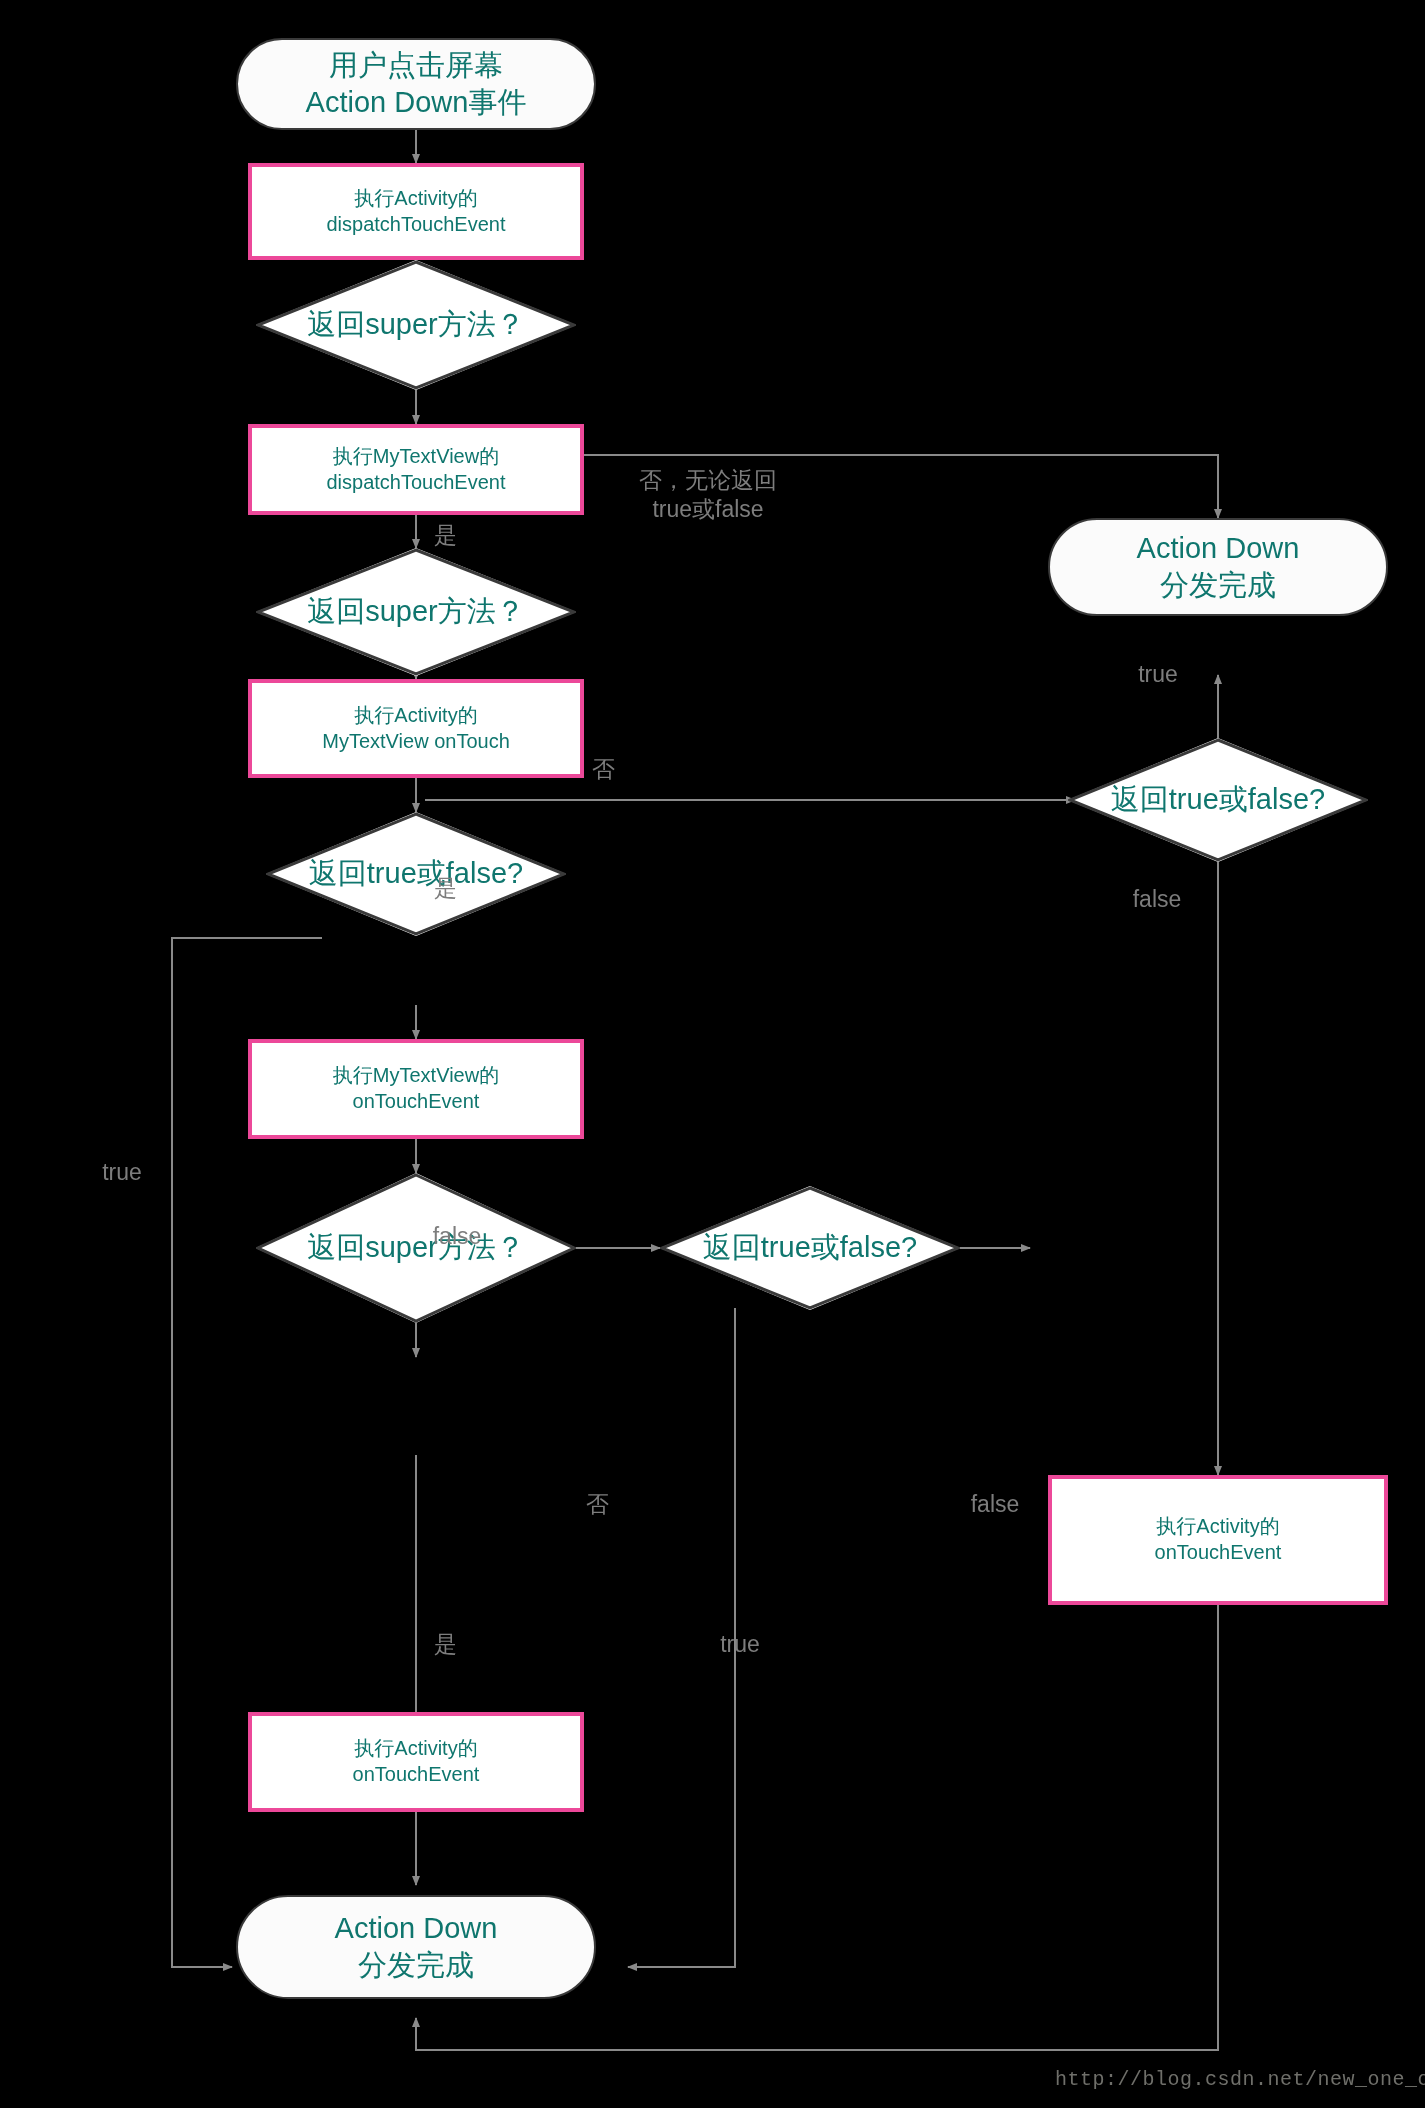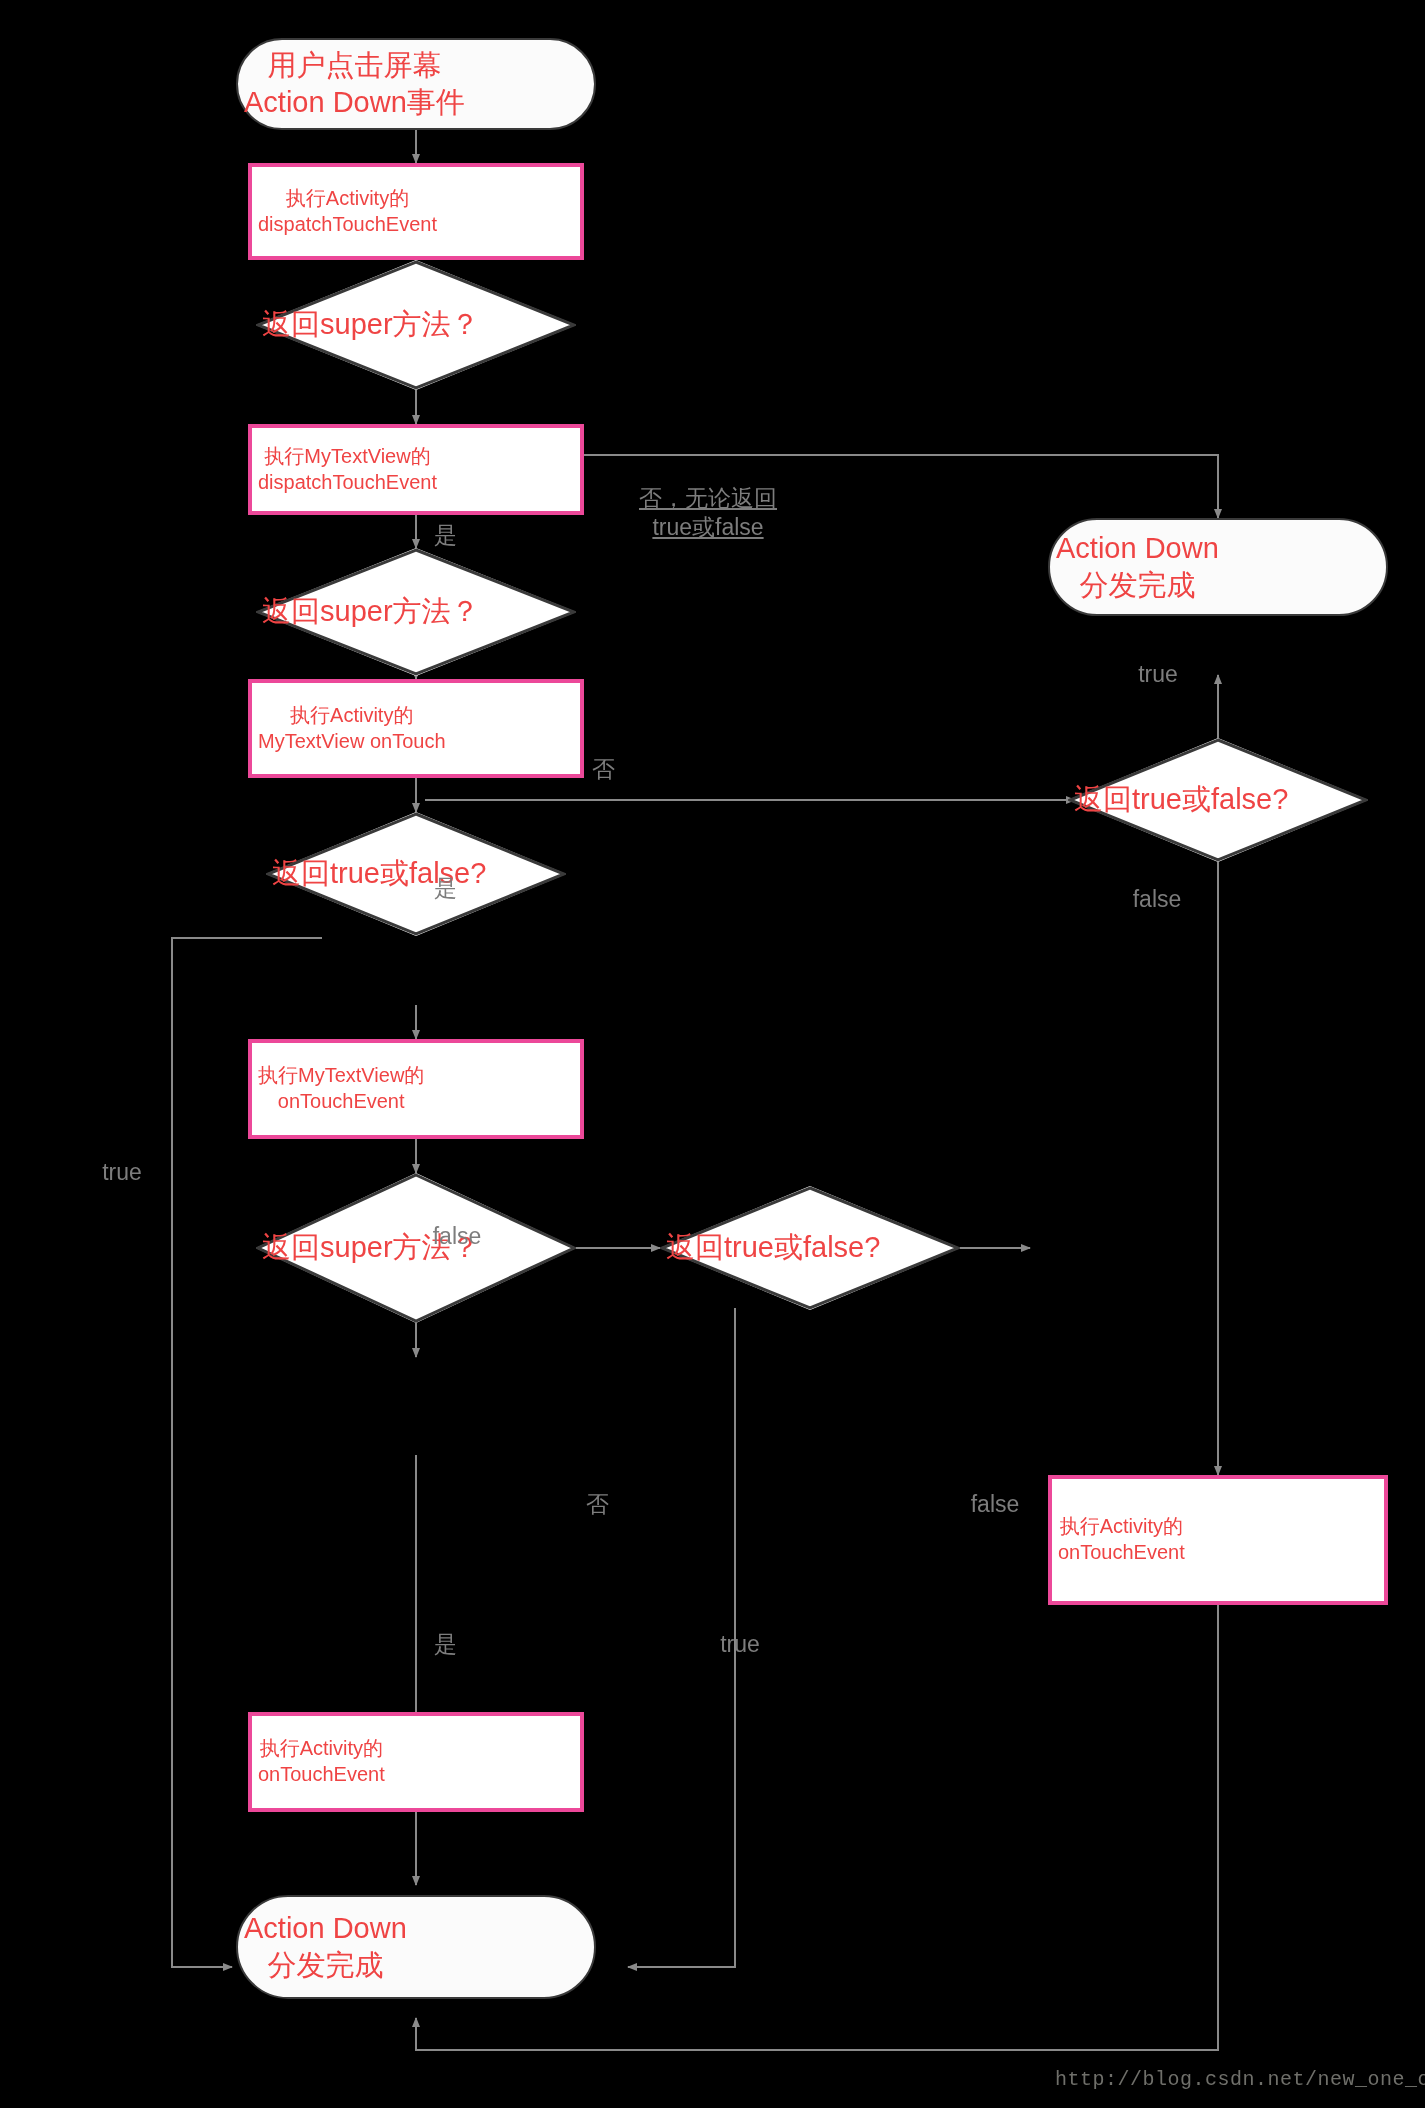--- a/index.html
+++ b/index.html
@@ -19,23 +19,23 @@
     position: absolute;
     left: 0; top: 0;
     width: 1425px;
     height: 2108px;
   }
   .node {
     position: absolute;
     box-sizing: border-box;
     display: flex;
     align-items: center;
-    justify-content: flex-start;
+    justify-content: center;
     text-align: center;
-    color: #ef4444;
+    color: #0f766e;
     z-index: 3;
   }
   .node .label {
     line-height: 1.28;
     white-space: pre-line;
     padding: 0 6px;
   }
   
   .proc {
     background: #ffffff;
@@ -236,21 +236,21 @@
   <div class="node proc" style="left:248px; top:1712px; width:336px; height:100px;">
     <span class="label">执行Activity的
 onTouchEvent</span>
   </div>
 
   <div class="node term" style="left:236px; top:1895px; width:360px; height:104px;">
     <span class="label">Action Down
 分发完成</span>
   </div>
 
-  <div class="elabel" style="left:608px; top:484px; width:200px;text-decoration:underline;">否，无论返回
+  <div class="elabel" style="left:608px; top:466px; width:200px;">否，无论返回
 true或false</div>
 
   <div class="elabel left" style="left:434px; top:521px; width:40px;">是</div>
 
   <div class="elabel left" style="left:592px; top:755px; width:40px;">否</div>
 
   <div class="elabel left" style="left:434px; top:874px; width:40px;">是</div>
 
   <div class="elabel" style="left:1118px; top:660px; width:80px;">true</div>
 

